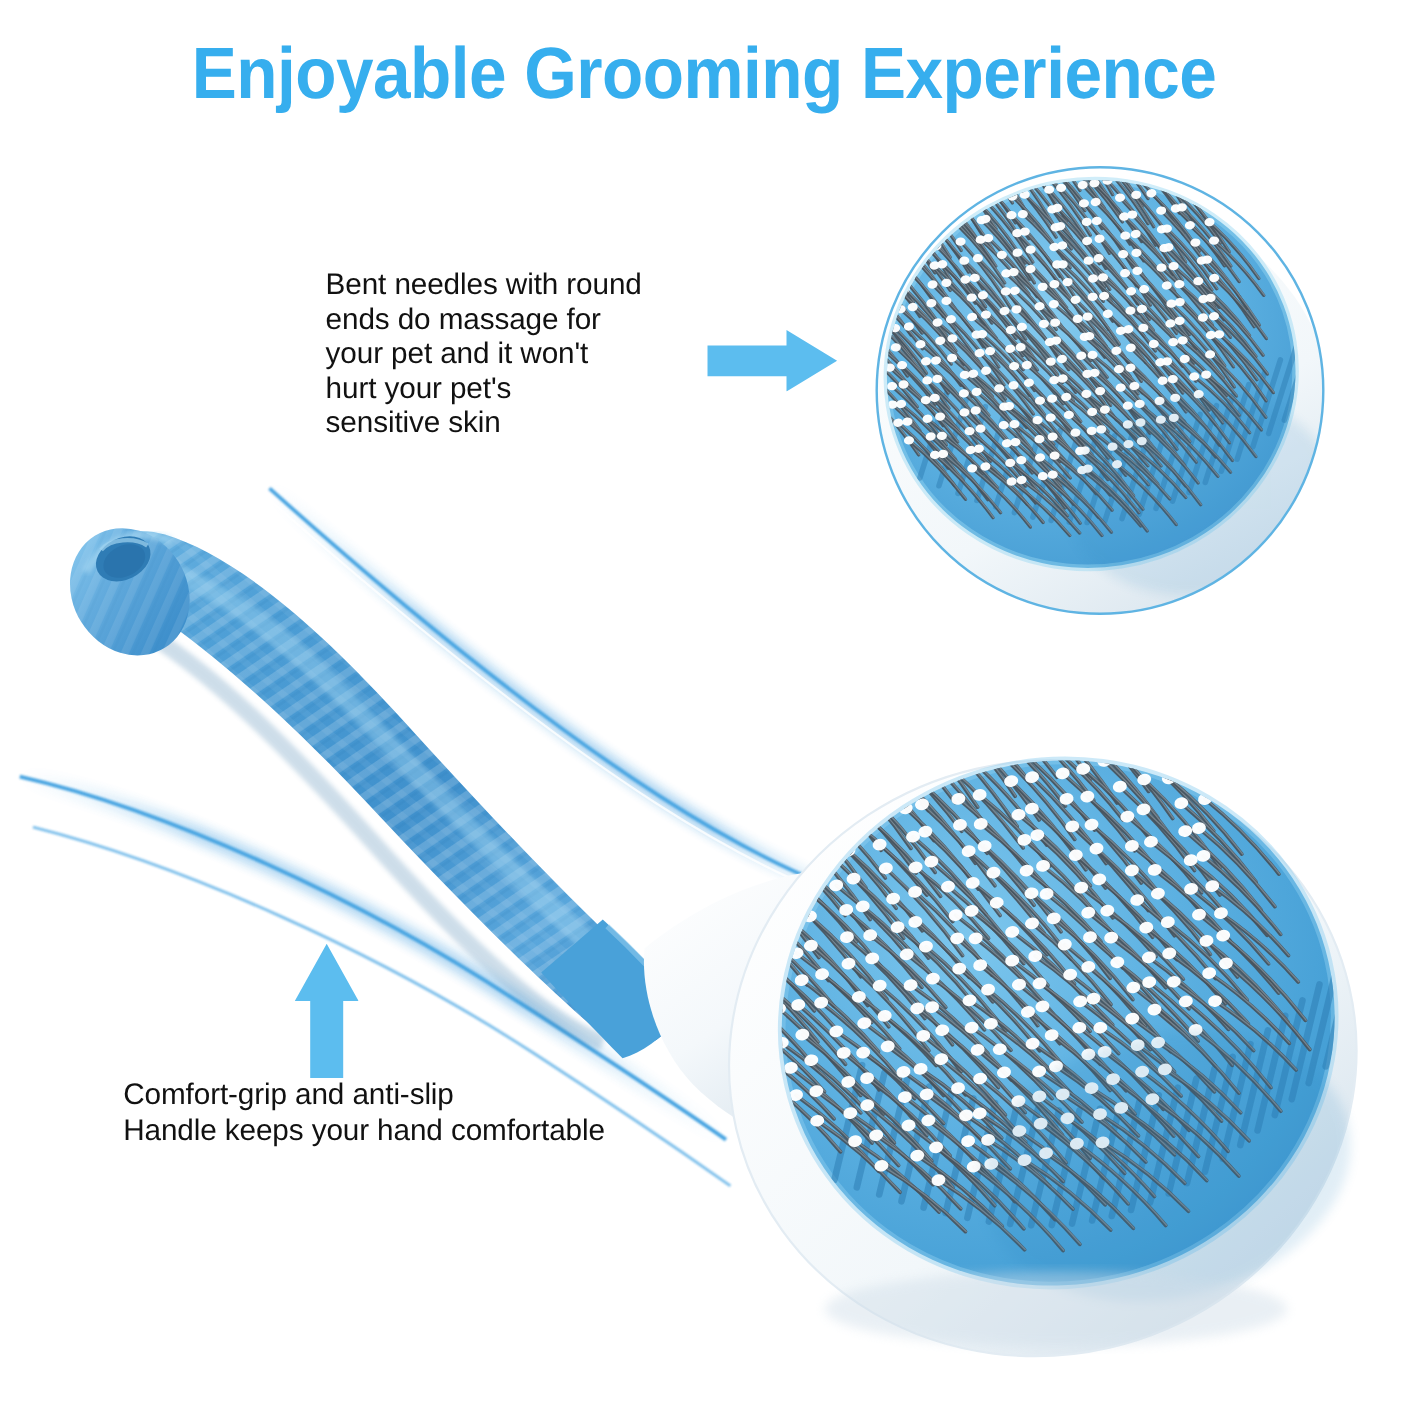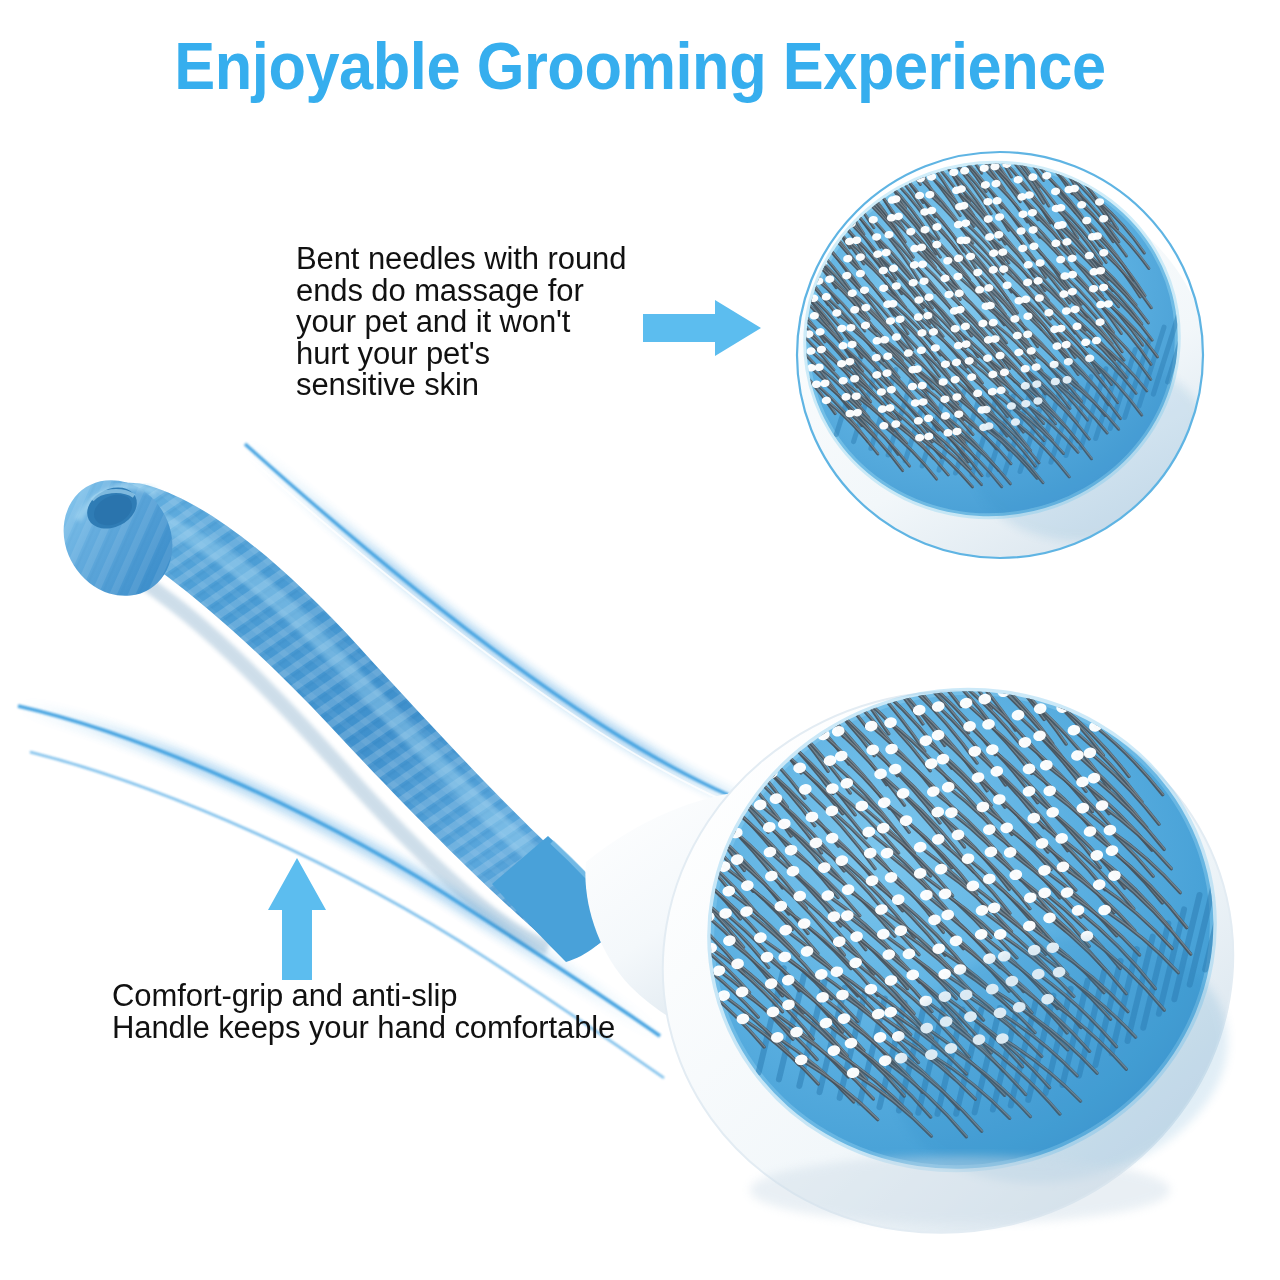--- a/index.html
+++ b/index.html
@@ -24,21 +24,21 @@
     font-family:"Liberation Sans", sans-serif;
     transform:scaleX(0.93);
     transform-origin:center top;
     white-space:nowrap;
   }
 
   
   .callout {
     position:absolute;
     color:#111111;
-    font-size:31px;
+    font-size:27px;
     line-height:31.5px;
     font-family:"Liberation Sans", sans-serif;
     white-space:pre-line;
     letter-spacing:-0.1px;
   }
   #callout-needles { left:296px; top:243px; width:350px; }
   #callout-handle  { left:78px;  top:980px; width:560px;margin-left:34px; }
 
   
   #arrow-right { position:absolute; left:643px; top:300px; width:118px; height:56px; }

